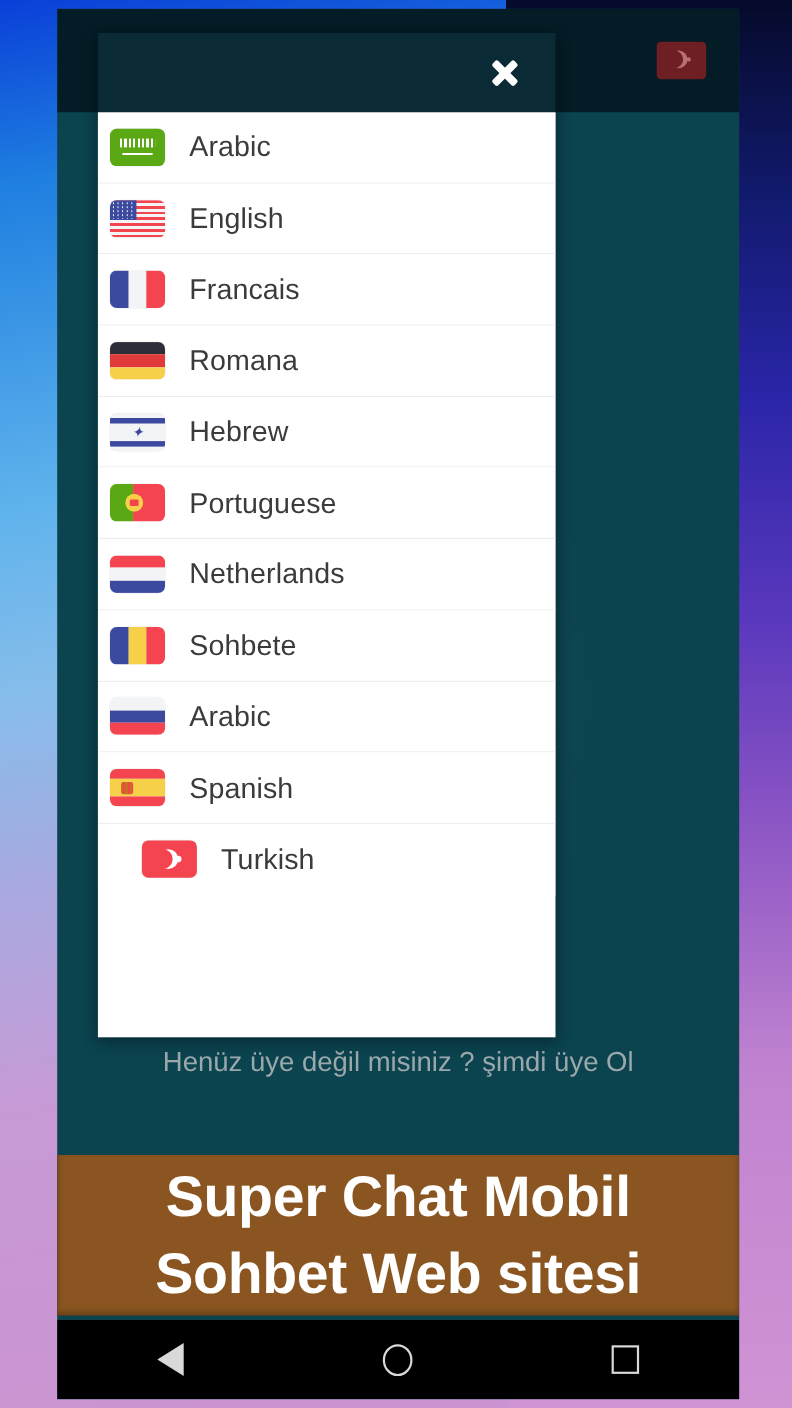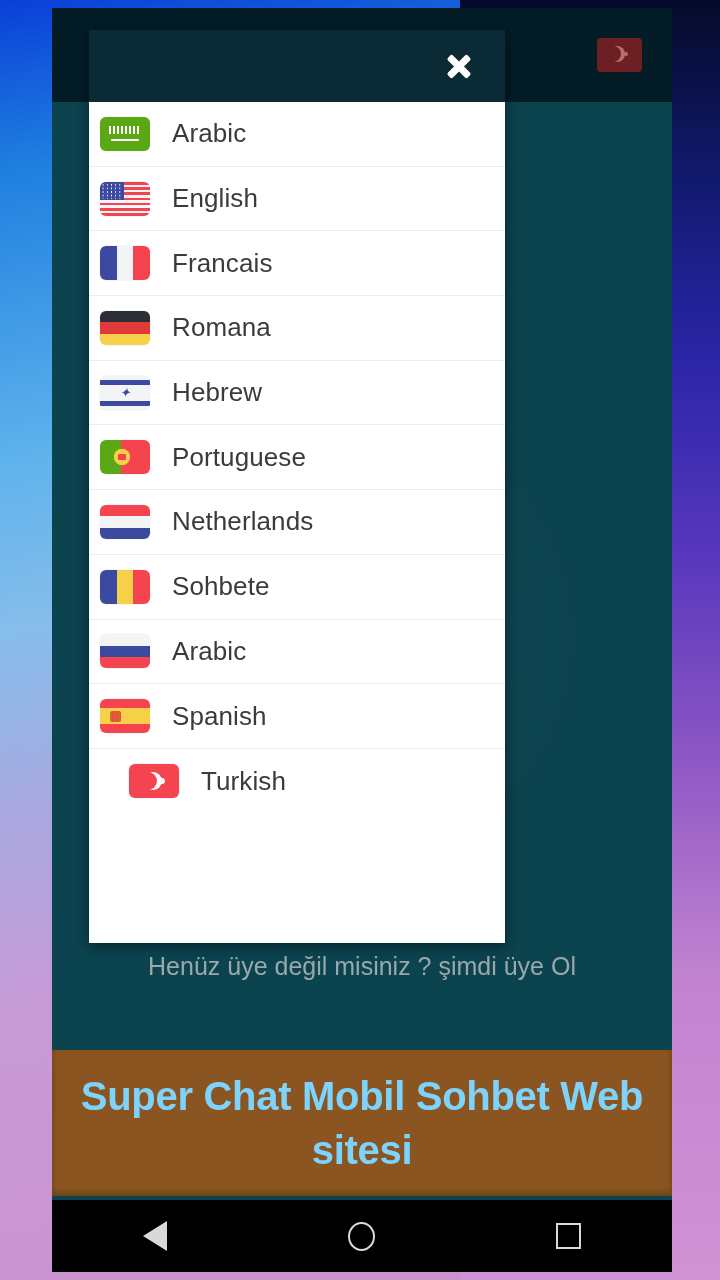--- a/index.html
+++ b/index.html
@@ -117,22 +117,22 @@
   
   .ad-banner {
     position: absolute; left: 0; top: 1042px;
     width: 620px; height: 146px;
     background: #8a5520;
     display: flex; align-items: center; justify-content: center;
     text-align: center;
     box-shadow: inset 0 -3px 6px rgba(0,0,0,.25);
   }
   .ad-banner .ad-text {
-    color: #7dd3fc;
-    font-size: 40px;
+    color: #ffffff;
+    font-size: 52px;
     font-weight: bold;
     line-height: 1.35;
     letter-spacing: -.3px;
     padding: 0 20px;
   }
 
   
   .navbar {
     position: absolute; left: 0; top: 1192px;
     width: 620px; height: 72px;

